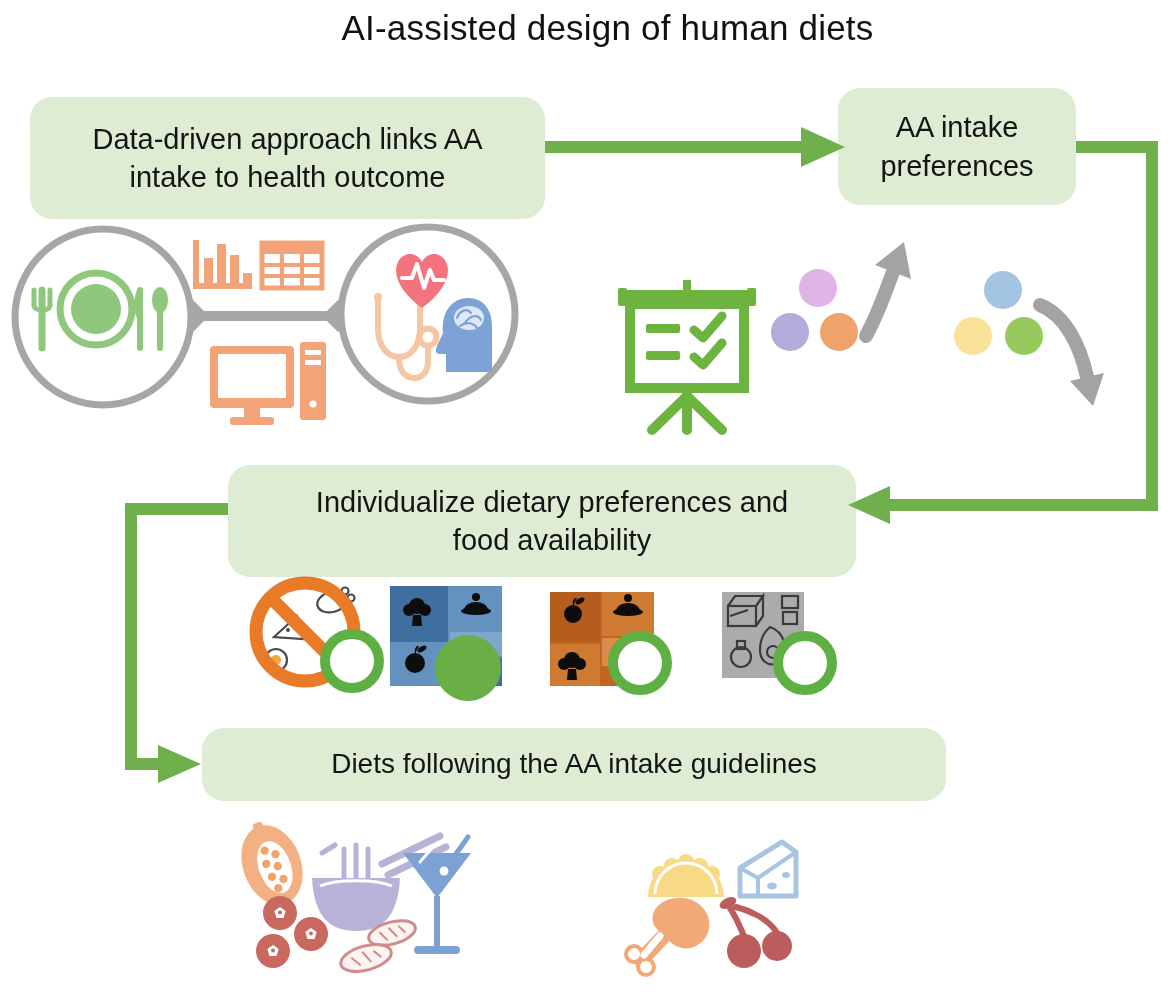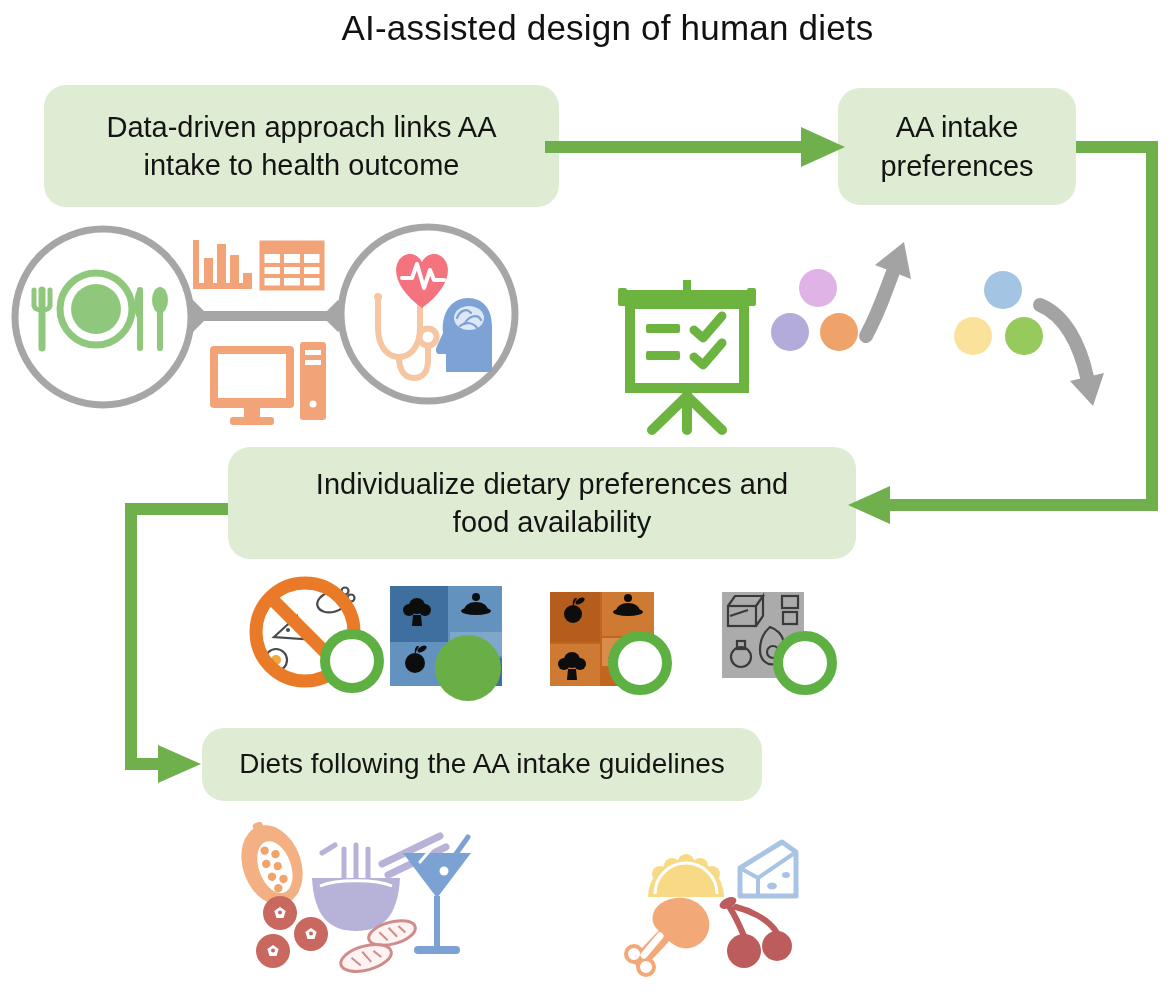--- a/index.html
+++ b/index.html
@@ -10,24 +10,24 @@
   .title {
     position:absolute; left:0; top:8px; width:100%;
     text-align:center; font-size:35px; color:#111111; letter-spacing:.2px;padding-left:21px;
   }
   .gbox {
     position:absolute; background:#dfecd4; border-radius:22px;
     display:flex; align-items:center; justify-content:center;
     text-align:center; color:#141414; font-size:29px; line-height:1.32;
     white-space:pre-line; box-sizing:border-box; z-index:1;
   }
-  #box-dd   { left:30px;  top:85px;  width:515px; height:122px;margin-left:14px; }
+  #box-dd   { left:30px;  top:97px;  width:515px; height:122px; }
   #box-gl   { left:838px; top:88px;  width:238px; height:117px; }
-  #box-ind  { left:228px; top:447px; width:628px; height:112px;padding-left:20px; }
-  #box-diet { left:202px; top:728px; width:560px; height:73px; font-size:28px; }
+  #box-ind  { left:228px; top:465px; width:628px; height:112px;padding-left:20px; }
+  #box-diet { left:202px; top:728px; width:744px; height:73px; font-size:28px; }
   svg.overlay { position:absolute; left:0; top:0; z-index:2; pointer-events:none; }
 </style>
 </head>
 <body>
 
 <div id="canvas">
 
   <div class="title">AI-assisted design of human diets</div>
 
   <div class="gbox" id="box-dd">Data-driven approach links AA

